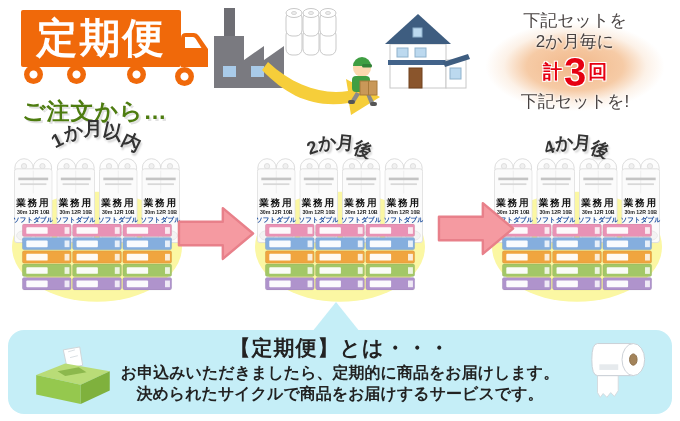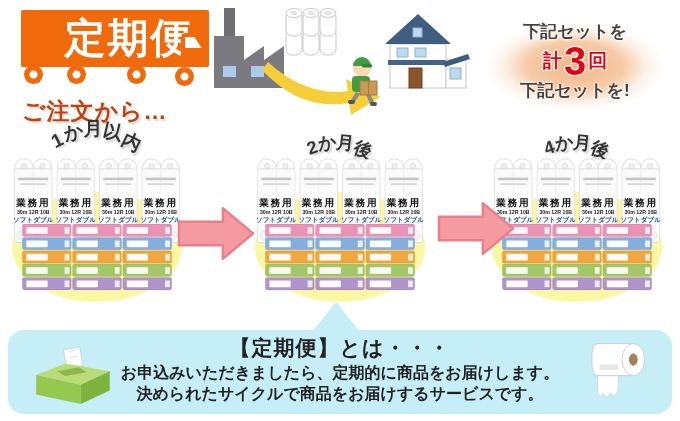--- a/index.html
+++ b/index.html
@@ -2,39 +2,39 @@
 <html style="--orange: #f0690a; --accent-red: #e60012; --arrow-pink: #f59aa1; --arrow-pink-border: #e8808a; --circle-yellow: #fbf7a3; --info-bg: #c5eef7; --pack-name-blue: #1d4e9e; --tissue1: #e992b5; --tissue2: #85aede; --tissue3: #f0a53f; --tissue4: #a3c767; --tissue5: #af93cc;"><head>
 <meta charset="utf-8">
 <style>
   html,body{margin:0;padding:0;}
   body{font-family:"Liberation Sans","DejaVu Sans",sans-serif;background:#fff;}
   #stage{position:relative;width:680px;height:421px;background:#fff;overflow:hidden;}
 
   
   .truck{position:absolute;left:21px;top:10px;width:200px;height:85px;}
   .truck-box{position:absolute;left:0;top:0;width:160px;height:57px;background:var(--orange);
-    border-radius:2px;display:flex;align-items:center;justify-content:center;padding-left:28px;}
+    border-radius:2px;display:flex;align-items:center;justify-content:center;}
   .truck-box-label{color:#fff;font-size:41px;font-weight:800;letter-spacing:2px;line-height:1;}
   .truck-cab{position:absolute;left:160px;top:20px;width:28px;height:37px;}
   .wheel{position:absolute;width:19px;height:19px;border-radius:50%;
     background:radial-gradient(circle,#fff 0 3.5px,var(--orange) 4.5px 100%);}
   .w1{left:3px;top:55px}.w2{left:46px;top:55px}.w3{left:106px;top:55px}.w4{left:154px;top:57px}
 
   
-  .order-label{position:absolute;left:22px;top:96px;font-size:23px;font-weight:800;color:#c2410c;
+  .order-label{position:absolute;left:22px;top:96px;font-size:23px;font-weight:800;color:#4d7c0f;
     text-shadow:2px 2px 0 #e2e2e2;letter-spacing:1px;}
 
   
   .scene{position:absolute;left:210px;top:2px;width:265px;height:115px;}
 
   
   .promo{position:absolute;left:476px;top:6px;width:198px;height:110px;
     background:radial-gradient(ellipse 58% 52% at 50% 55%, #f1b789 0%, #f6cba6 42%, rgba(250,230,212,.55) 62%, rgba(255,255,255,0) 78%);
     display:flex;flex-direction:column;align-items:center;justify-content:center;text-align:center;}
-  .promo-line{font-size:17px;font-weight:700;color:#474140;line-height:1.25;
+  .promo-line{font-size:17px;font-weight:400;color:#474140;line-height:1.25;
     text-shadow:0 0 3px #fff,0 0 3px #fff;}
   .promo-count{display:flex;align-items:center;justify-content:center;margin:1px 0;}
   .promo-count span{color:var(--accent-red);font-weight:800;
     text-shadow:-1px -1px 0 #fff,1px -1px 0 #fff,-1px 1px 0 #fff,1px 1px 0 #fff;}
   .count-side{font-size:19px;}
   .count-num{font-size:40px;line-height:.9;margin:0 2px;}
 
   
   .group{position:absolute;top:112px;width:170px;height:196px;}
   .g1{left:12px}.g2{left:255px}.g3{left:492px}
@@ -181,20 +181,21 @@
       <path d="M5,12 a9,9 0 0 1 18,0 Z" fill="#3f9e42"></path>
       <rect x="14" y="10" width="10" height="3.5" rx="1.5" fill="#328237"></rect>
       <rect x="4" y="22" width="18" height="16" rx="4" fill="#3f9e42"></rect>
       <rect x="12" y="27" width="17" height="14" fill="#c99858" stroke="#a87a3a"></rect>
       <line x1="20.5" y1="27" x2="20.5" y2="41" stroke="#a87a3a"></line>
     </g>
   </svg>
 
   <div class="promo">
     <div class="promo-line">下記セットを</div>
+    <div class="promo-line">2か月毎に</div>
     <div class="promo-count">
       <span class="count-side">計</span>
       <span class="count-num">3</span>
       <span class="count-side">回</span>
     </div>
     <div class="promo-line">下記セットを!</div>
   </div>
 
   <div class="group g1">
     <div class="arch">

